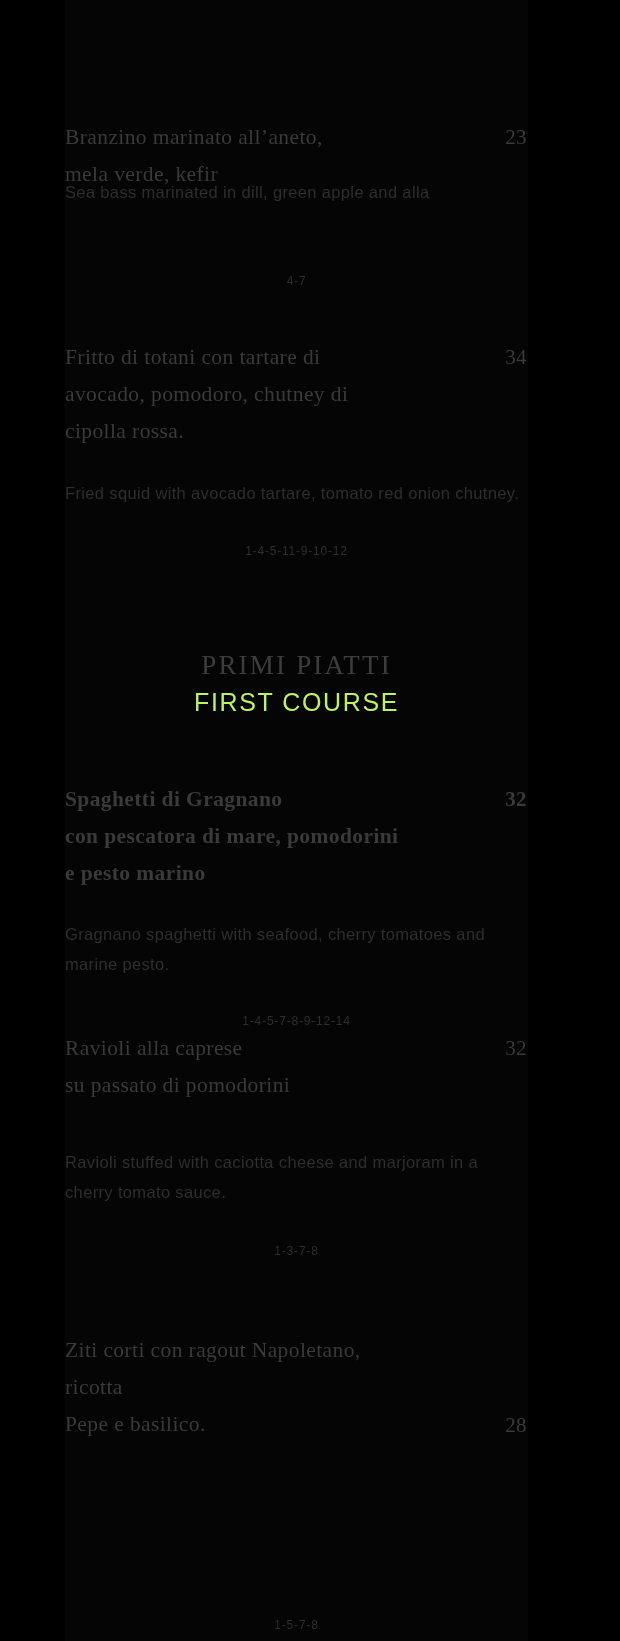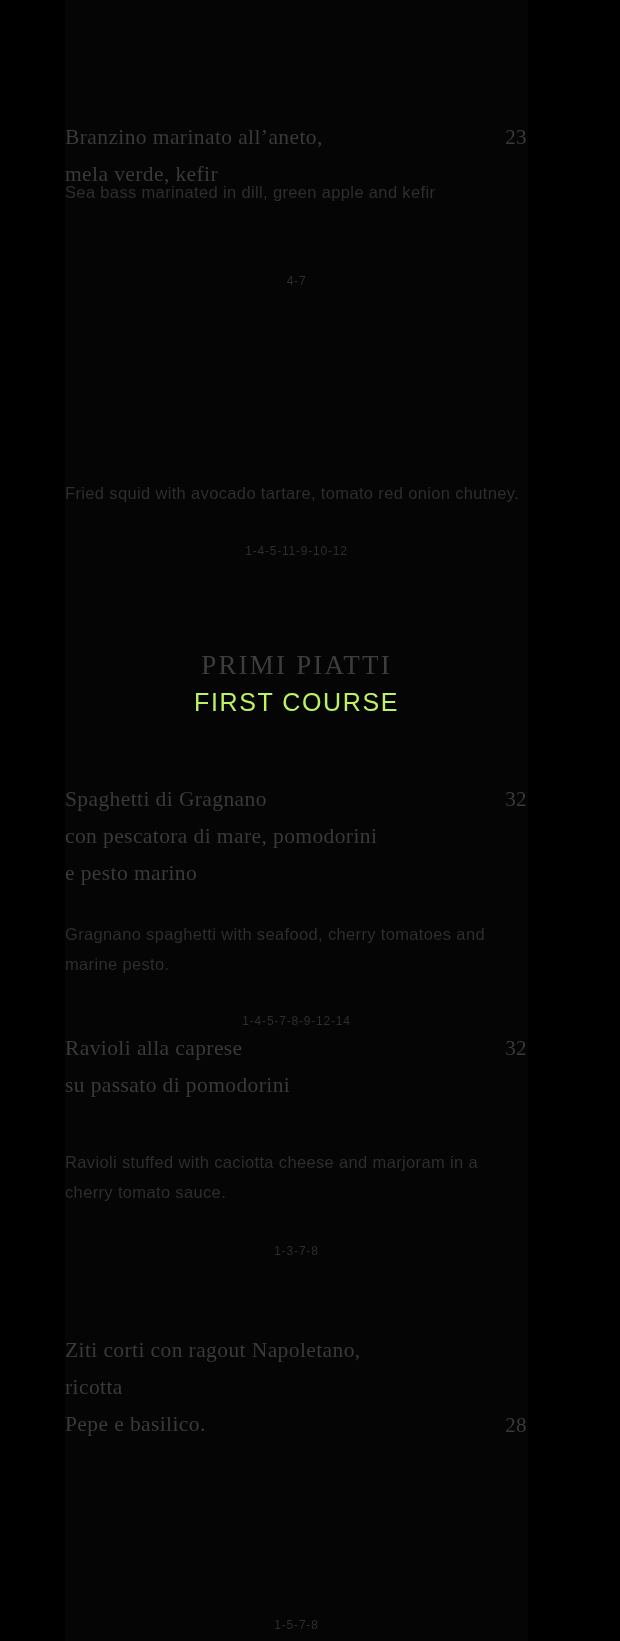--- a/index.html
+++ b/index.html
@@ -99,39 +99,45 @@
 <body>
 
 <div class="menu-sheet">
 
   <div class="item" style="top:72px;margin-top:47px;">
     <div class="it-name">Branzino marinato all’aneto,
 mela verde, kefir</div>
     <div class="it-price">23</div>
   </div>
   <div class="item" style="top:177px;">
-    <div class="it-desc">Sea bass marinated in dill, green apple and kefir</div>
+    <div class="it-desc">Sea bass marinated in dill, green apple and alla</div>
   </div>
   <div class="item" style="top:268px;">
     <div class="it-aller">4-7</div>
   </div>
 
+  <div class="item" style="top:339px;">
+    <div class="it-name">Fritto di totani con tartare di
+avocado, pomodoro, chutney di
+cipolla rossa.</div>
+    <div class="it-price">34</div>
+  </div>
   <div class="item" style="top:478px;">
     <div class="it-desc">Fried squid with avocado tartare, tomato red onion chutney.</div>
   </div>
   <div class="item" style="top:538px;">
     <div class="it-aller">1-4-5-11-9-10-12</div>
   </div>
 
   <div class="section-head" style="top:646px;">
     <div class="sec-it">PRIMI PIATTI</div>
     <div class="sec-en">FIRST COURSE</div>
   </div>
 
-  <div class="item" style="top:781px;">
+  <div class="item" style="top:781px;font-weight:bold;">
     <div class="it-name">Spaghetti di Gragnano
 con pescatora di mare, pomodorini
 e pesto marino</div>
     <div class="it-price">32</div>
   </div>
   <div class="item" style="top:919px;">
     <div class="it-desc">Gragnano spaghetti with seafood, cherry tomatoes and marine pesto.</div>
   </div>
   <div class="item" style="top:1008px;">
     <div class="it-aller">1-4-5-7-8-9-12-14</div>

